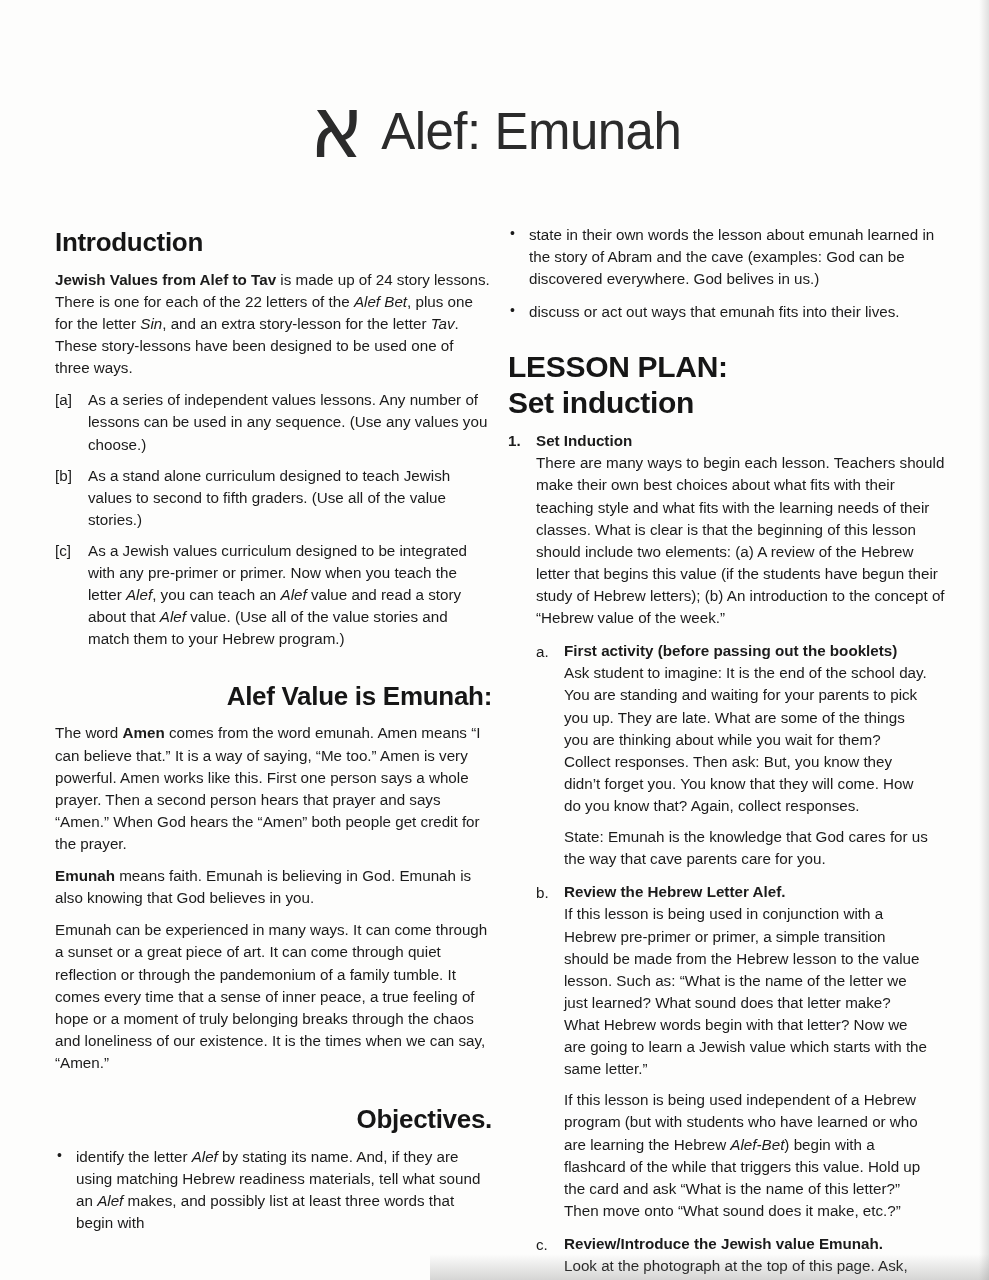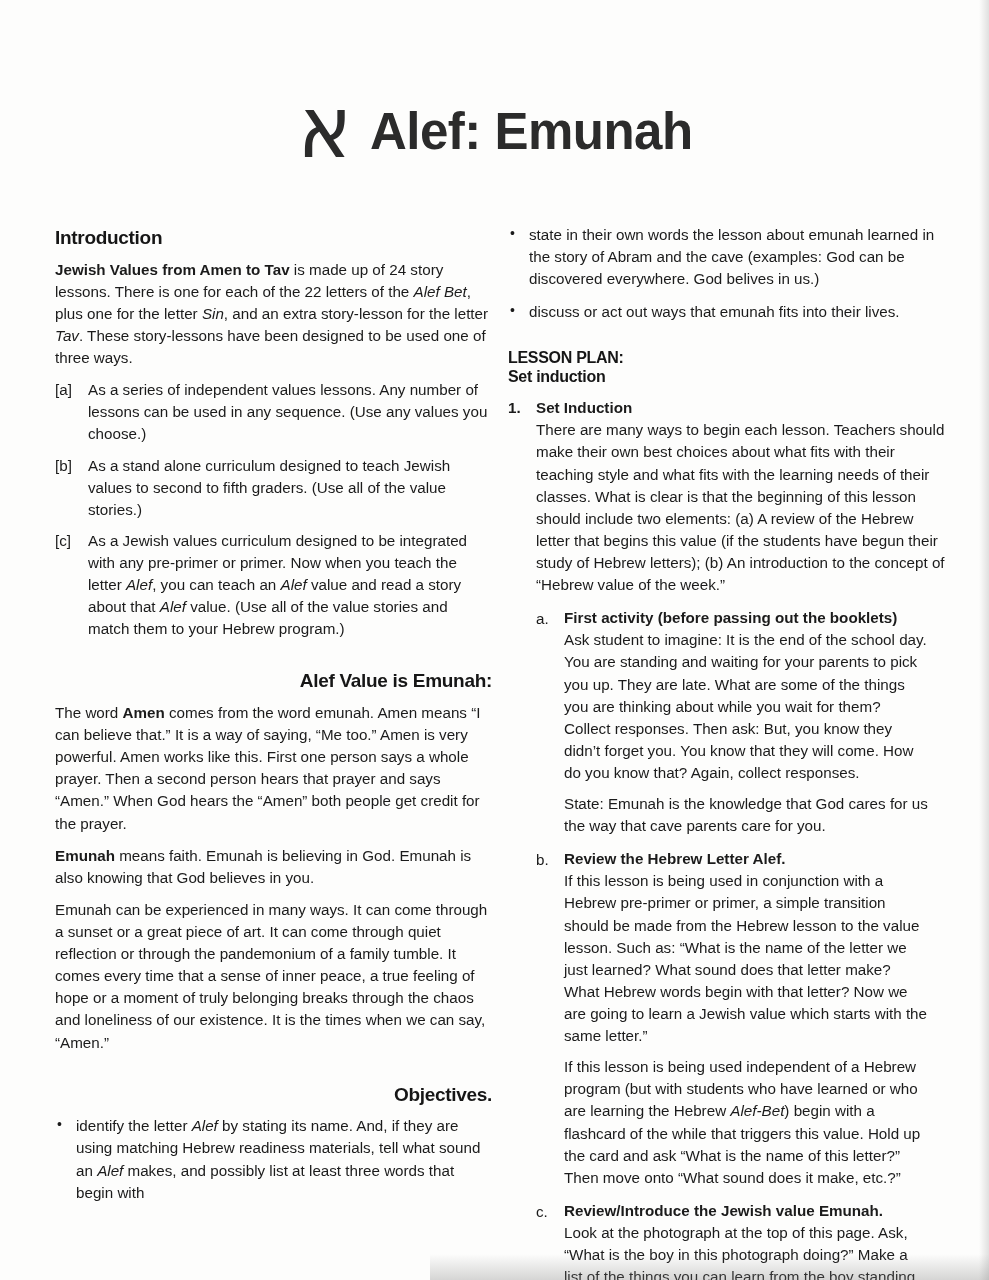--- a/index.html
+++ b/index.html
@@ -57,47 +57,47 @@
   .alef-glyph {
     font-family: "DejaVu Sans", sans-serif;
     font-size: 86px;
     line-height: 1;
     color: #2b2b2b;
     transform: translateY(-4px) scaleX(0.95);
     font-weight: 400;
   }
   .title-text {
     font-size: 51px;
-    font-weight: bold;
+    font-weight: normal;
     letter-spacing: -0.5px;
     color: #2b2b2b;
     white-space: nowrap;
   }
 
   
   .col {
     position: absolute;
     top: 224px;
     font-size: 15.2px;
     line-height: 1.455;
   }
   .col-left  { left: 55px;  width: 437px; }
   .col-right { left: 508px; width: 437px; }
 
   h2.sec-head {
-    font-size: 19px;
+    font-size: 26px;
     font-weight: bold;
     margin: 0 0 7px 0;
     letter-spacing: -0.3px;
     color: #161616;
   }
   h2.sec-head.spaced { margin-top: 27px; text-align: right; }
 
   h2.lesson-head {
-    font-size: 16px;
+    font-size: 30px;
     font-weight: bold;
     margin: 26px 0 10px 0;
     letter-spacing: -0.3px;
     line-height: 1.18;
     color: #161616;
   }
   h2.lesson-head .line2 { display: block; }
 
   p.para {
     margin: 0 0 10px 0;
@@ -186,21 +186,21 @@
 
   <div class="title-block">
     <span class="alef-glyph">א</span>
     <span class="title-text">Alef: Emunah</span>
   </div>
 
   <div class="col col-left">
 
     <h2 class="sec-head">Introduction</h2>
 
-    <p class="para"><b>Jewish Values from Amen to Tav</b><span> is made up of 24 story lessons. There is one for each of the 22 letters of the </span><i>Alef Bet</i><span>, plus one for the letter </span><i>Sin</i><span>, and an extra story-lesson for the letter </span><i>Tav</i><span>. These story-lessons have been designed to be used one of three ways.</span></p>
+    <p class="para"><b>Jewish Values from Alef to Tav</b><span> is made up of 24 story lessons. There is one for each of the 22 letters of the </span><i>Alef Bet</i><span>, plus one for the letter </span><i>Sin</i><span>, and an extra story-lesson for the letter </span><i>Tav</i><span>. These story-lessons have been designed to be used one of three ways.</span></p>
 
     <ul class="bracket-list">
       <li>
         <span class="marker">[a]</span>
         <span>As a series of independent values lessons. Any number of lessons can be used in any sequence. (Use any values you choose.)</span>
       </li>
       <li>
         <span class="marker">[b]</span>
         <span>As a stand alone curriculum designed to teach Jewish values to second to fifth graders. (Use all of the value stories.)</span>
       </li>

